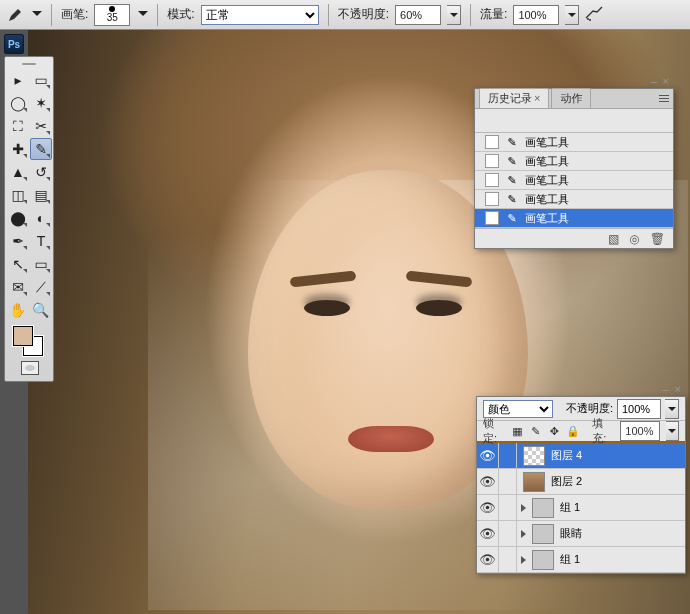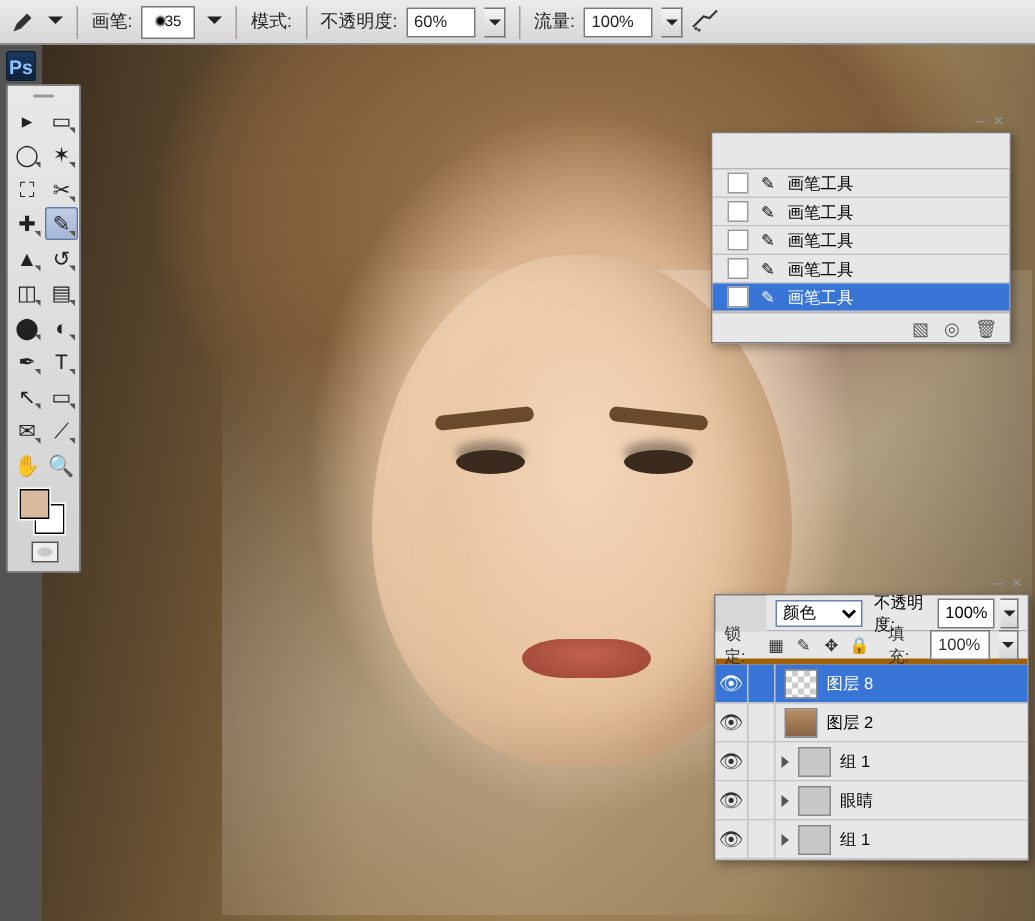--- a/index.html
+++ b/index.html
@@ -19,21 +19,21 @@
   }
   .options-bar .sep { width: 1px; height: 22px; background: #9f9f9f; margin: 0 3px; }
   .brush-ico { width: 18px; height: 18px; display: flex; align-items: center; justify-content: center; }
   .dd-arrow {
     width: 8px; height: 8px; border-left: 5px solid transparent; border-right: 5px solid transparent;
     border-top: 5px solid #222; margin-left: 2px;
   }
   .options-bar label { color: #222; text-align: center; }
   .brush-preview {
     width: 36px; height: 22px; background: #fff; border: 1px solid #777;
-    display: flex; flex-direction: row; align-items: center; justify-content: center;
+    display: flex; flex-direction: column; align-items: center; justify-content: center;
     line-height: 1; font-size: 10px; color: #111;
   }
   .brush-dot { width: 6px; height: 6px; border-radius: 50%; background: #000; margin-bottom: 1px; filter: blur(0.6px); }
   select.mode {
     width: 118px; height: 20px; font-size: 12px;
     border: 1px solid #6b7fb0; background: #fff;
   }
   .num-box {
     width: 46px; height: 20px; background: #fff; border: 1px solid #777;
     display: flex; align-items: center; padding: 0 4px; font-size: 11px;
@@ -48,21 +48,21 @@
   
   .ps-strip {
     position: absolute; left: 0; top: 30px; width: 28px; height: 584px;
     background: #535353;
   }
   .ps-logo {
     width: 20px; height: 20px; margin: 4px auto 0;
     background: linear-gradient(#1a3a60,#0c203b);
     border: 1px solid #0b1a2e; border-radius: 2px;
     display: flex; align-items: center; justify-content: center;
-    color: #8fc3ff; font-weight: bold; font-size: 13px; font-family: Arial;
+    color: #8fc3ff; font-weight: bold; font-size: 10px; font-family: Arial;
   }
 
   
   .toolbox {
     position: absolute; left: 4px; top: 56px;
     width: 50px; background: linear-gradient(#e8e8e8,#d2d2d2);
     border: 1px solid #7a7a7a; border-radius: 2px; padding: 2px;
   }
   .tool-grip { height: 10px; display:flex;align-items:center;justify-content:center;gap:2px;}
   .tool-grip span{width:14px;height:2px;background:#9a9a9a;border-radius:1px;}
@@ -149,26 +149,26 @@
   .hist-row.active { background:#3875d7; color:#fff; }
   .hist-check { width:14px;height:14px;border:1px solid #999;background:#fff; }
   .hist-ico { width:14px;text-align:center; }
   .panel-footer { height:20px;background:#e7e7e7;border-top:1px solid #b8b8b8;
     display:flex;justify-content:flex-end;align-items:center;gap:10px;padding-right:8px;color:#555;font-size:12px;}
 
   
   .layers { left: 476px; top: 396px; width: 210px; }
   .layer-opts {
     display:flex;align-items:center;gap:4px;height:24px;padding:0 6px;
-    background:#e7e7e7;border-bottom:1px solid #b8b8b8;font-size:11px;margin-left:34px;
+    background:#e7e7e7;border-bottom:1px solid #b8b8b8;font-size:11px;
   }
   .layer-opts select { width:70px;height:18px;font-size:11px;border:1px solid #6b7fb0;background:#fff;}
   .layer-lock {
     display:flex;align-items:center;gap:6px;height:22px;padding:0 6px;
-    background:#e7e7e7;border-bottom:4px solid #a16207;font-size:11px;color:#333;
+    background:#e7e7e7;border-bottom:2px solid #a16207;font-size:11px;color:#333;
   }
   .lock-ico{width:14px;height:14px;display:flex;align-items:center;justify-content:center;font-size:11px;}
   .layer-list { }
   .layer-row {
     height:26px;display:flex;align-items:center;border-bottom:1px solid #c3c3c3;
     background:#e7e7e7;font-size:11px;
   }
   .layer-row.active{background:#3875d7;color:#fff;}
   .vis-col{width:22px;display:flex;justify-content:center;border-right:1px solid #c3c3c3;height:100%;align-items:center;}
   .link-col{width:18px;border-right:1px solid #c3c3c3;height:100%;display:flex;align-items:center;justify-content:center;}
@@ -198,20 +198,23 @@
 
   <label>画笔:</label>
   <div class="brush-preview">
     <span class="brush-dot"></span>
     <span>35</span>
   </div>
   <span class="dd-arrow"></span>
   <span class="sep"></span>
 
   <label>模式:</label>
+  <select class="mode">
+    <option>正常</option>
+  </select>
   <span class="sep"></span>
 
   <label>不透明度:</label>
   <div class="num-box">
     <span>60%</span>
   </div>
   <div class="mini-arrow">
       <span class="tri"></span>
     </div>
   <span class="sep"></span>
@@ -282,20 +285,33 @@
         <div></div>
       </div>
     </div>
 </div>
 
 <div class="panel history">
   <div class="panel-ctrl">
     <span>–</span>
     <span>×</span>
   </div>
+  <div class="panel-tabs">
+    <div class="tab active">
+      <span>历史记录</span><span class="x">×</span>
+    </div>
+    <div class="tab">
+      <span>动作</span>
+    </div>
+    <div class="panel-menu">
+        <span></span>
+        <span></span>
+        <span></span>
+      </div>
+  </div>
   <div class="history-strip"></div>
   <div class="history-list" id="history-list">
       <div class="hist-row">
         <span class="hist-check"></span>
         <span class="hist-ico">✎</span>
         <span>画笔工具</span>
       </div>
       <div class="hist-row">
         <span class="hist-check"></span>
         <span class="hist-ico">✎</span>
@@ -360,21 +376,21 @@
       </div>
   </div>
 
   <div class="layer-list" id="layer-list">
       <div class="layer-row active">
         <span class="vis-col">
           <span class="eye">👁</span>
         </span>
         <span class="link-col"></span>
         <span class="thumb checker"></span>
-        <span>图层 8</span>
+        <span>图层 4</span>
       </div>
       <div class="layer-row">
         <span class="vis-col">
           <span class="eye">👁</span>
         </span>
         <span class="link-col"></span>
         <span class="thumb photo"></span>
         <span>图层 2</span>
       </div>
       <div class="layer-row">

